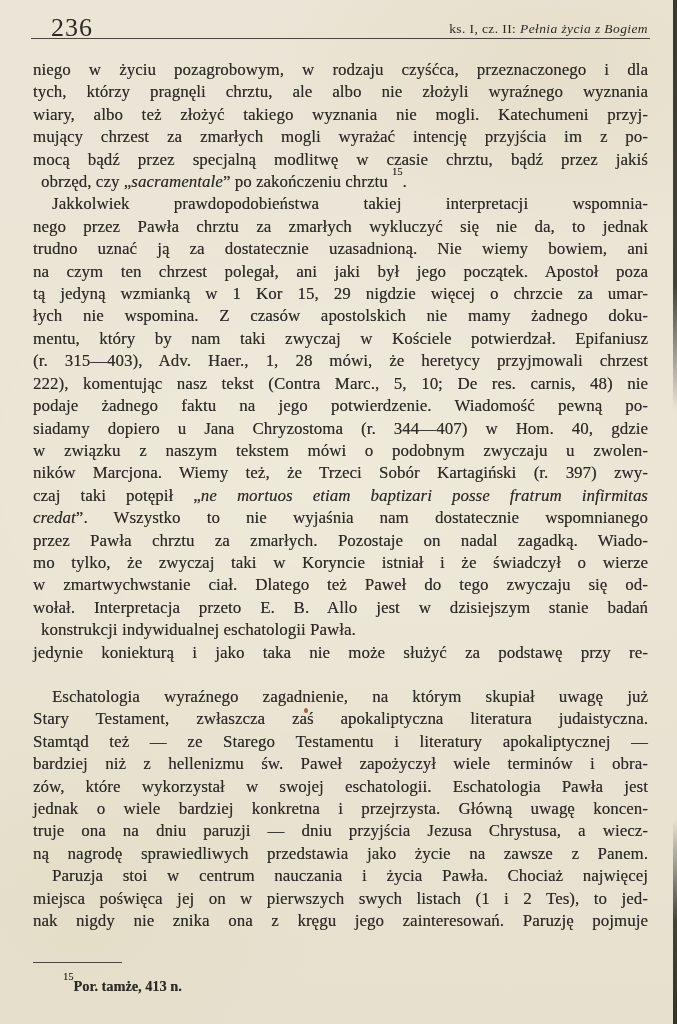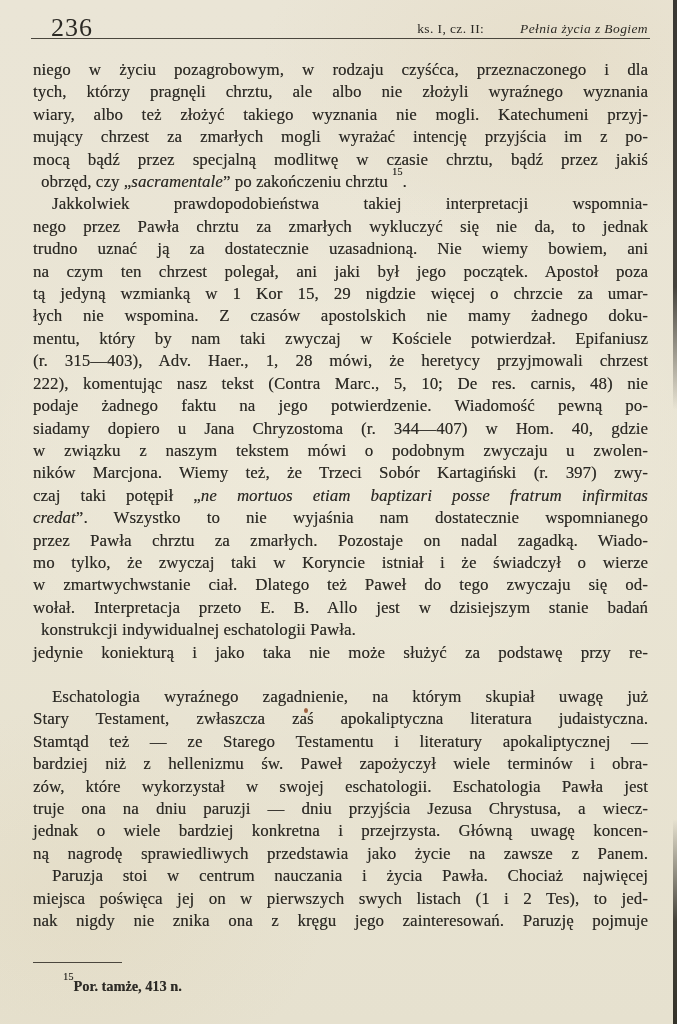--- a/index.html
+++ b/index.html
@@ -28,21 +28,21 @@
 
   
   .pagenum {
     position: absolute; left: 31px; top: 13px;
     font-size: 26px; letter-spacing: 1px; margin-left: 20px;
   }
   .running {
     position: absolute; right: 29px; top: 21px;
     font-size: 13.5px; letter-spacing: 0.4px; white-space: nowrap;
   }
-  .running em { font-style: italic; margin-left: 32px; }
+  .running em { font-style: italic; }
   .header-rule {
     position: absolute; left: 31px; right: 27px; top: 38px;
     border-top: 1.6px solid #4a463d;
   }
 
   
   .body-text {
     position: absolute; left: 33px; top: 59px; width: 615px;
     font-size: 16.8px; line-height: 22.4px;
     text-shadow: 0.25px 0.25px 0 rgba(44,42,37,0.55);
@@ -117,22 +117,22 @@
         <div class="line"><span>wołał. Interpretacja przeto E. B. Allo jest w dzisiejszym stanie badań</span></div>
         <div class="line nj"><span>konstrukcji indywidualnej eschatologii Pawła.</span></div>
         <div class="line"><span>jedynie koniekturą i jako taka nie może służyć za podstawę przy re-</span></div>
       </div>
       <div class="para space-before">
         <div class="line ind"><span>Eschatologia wyraźnego zagadnienie, na którym skupiał uwagę już</span></div>
         <div class="line"><span>Stary Testament, zwłaszcza zaś apokaliptyczna literatura judaistyczna.</span></div>
         <div class="line"><span>Stamtąd też — ze Starego Testamentu i literatury apokaliptycznej —</span></div>
         <div class="line"><span>bardziej niż z hellenizmu św. Paweł zapożyczył wiele terminów i obra-</span></div>
         <div class="line"><span>zów, które wykorzystał w swojej eschatologii. Eschatologia Pawła jest</span></div>
+        <div class="line"><span>jednak o wiele bardziej konkretna i przejrzysta. Główną uwagę koncen-</span></div>
         <div class="line"><span>truje ona na dniu paruzji — dniu przyjścia Jezusa Chrystusa, a wiecz-</span></div>
-        <div class="line"><span>jednak o wiele bardziej konkretna i przejrzysta. Główną uwagę koncen-</span></div>
         <div class="line"><span>ną nagrodę sprawiedliwych przedstawia jako życie na zawsze z Panem.</span></div>
       </div>
       <div class="para">
         <div class="line ind"><span>Paruzja stoi w centrum nauczania i życia Pawła. Chociaż najwięcej</span></div>
         <div class="line"><span>miejsca poświęca jej on w pierwszych swych listach (1 i 2 Tes), to jed-</span></div>
         <div class="line"><span>nak nigdy nie znika ona z kręgu jego zainteresowań. Paruzję pojmuje</span></div>
       </div>
     </div>
 
   <div class="speck"></div>

